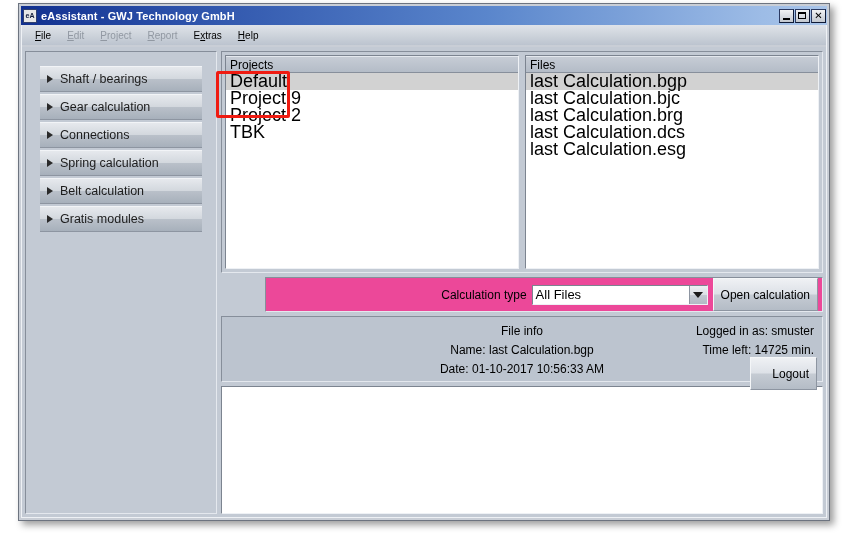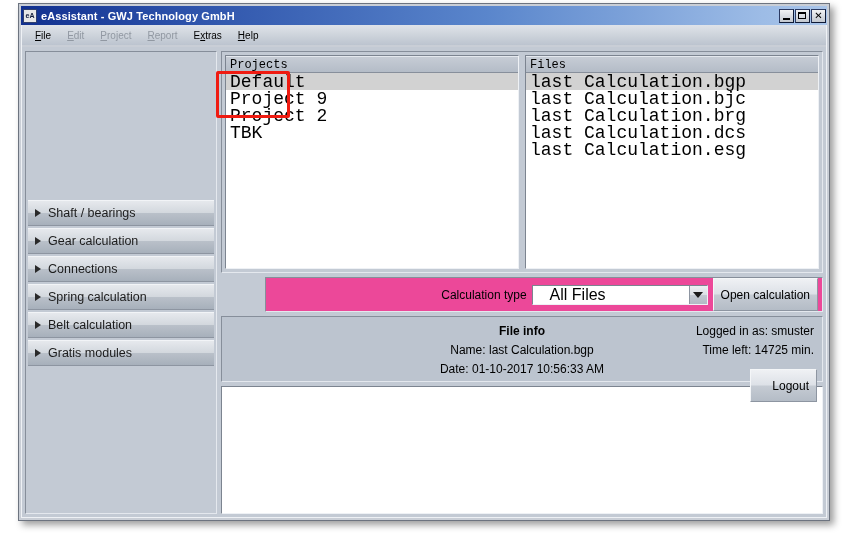--- a/index.html
+++ b/index.html
@@ -100,24 +100,23 @@
     min-height: 0;
   }
 
   
   #sidebar {
     flex: 0 0 192px;
     background: #c3cad4;
     border: 1px solid #9aa2ae;
     border-top-color: #868e9a; border-left-color: #868e9a;
     border-right-color: #e4e8ee; border-bottom-color: #e4e8ee;
-    padding: 2px;
+    padding: 14px;
     display: flex; flex-direction: column;
     gap: 2px;
-    justify-content: center;
   }
   .side-item {
     height: 26px; flex: 0 0 26px;
     background: linear-gradient(to bottom, #e6e9ed 0%, #d3d8de 48%, #b9c0c9 52%, #a7b0bb 100%);
     border-top: 1px solid #f2f4f7;
     border-bottom: 1px solid #8d95a1;
     display: flex; align-items: center;
     padding-left: 7px;
     font-size: 12.5px; color: #1c1c1c;
     cursor: default;
@@ -150,21 +149,20 @@
     border-right-color: #e4e8ee; border-bottom-color: #e4e8ee;
     min-width: 0;
   }
   .list-panel {
     flex: 1 1 0; min-width: 0;
     background: #ffffff;
     border: 1px solid #7c8490;
     border-right-color: #eef1f5; border-bottom-color: #eef1f5;
     display: flex; flex-direction: column;
     position: relative;
-    font-family: Liberation Mono, monospace;
   }
   .list-header {
     flex: 0 0 17px; height: 17px;
     background: linear-gradient(to bottom, #c6ccd5 0%, #b4bcc7 100%);
     border-bottom: 1px solid #878f9b;
     border-top: 1px solid #e4e8ee;
     font-size: 12px; color: #000;
     display: flex; align-items: center;
     padding-left: 4px;
     cursor: default;
@@ -201,23 +199,23 @@
   #calc-label { font-size: 12px; color: #000; cursor: default; }
   #combo {
     width: 176px; height: 20px;
     display: flex;
     background: #ffffff;
     border: 1px solid #7c8490;
     border-right-color: #eef1f5; border-bottom-color: #eef1f5;
   }
   #combo-value {
     flex: 1 1 auto;
-    font-size: 16px; color: #000;
-    display: flex; align-items: center;
-    padding-left: 17px;
+    font-size: 13px; color: #000;
+    display: flex; align-items: center;
+    padding-left: 3px;
     white-space: nowrap;
     overflow: hidden;
   }
   #combo-arrow {
     flex: 0 0 18px;
     background: linear-gradient(to bottom, #eef0f3 0%, #dbdfe5 48%, #c2c8d1 52%, #b2bac4 100%);
     border-left: 1px solid #8d95a1;
     display: flex; align-items: center; justify-content: center;
     cursor: default;
   }
@@ -250,22 +248,22 @@
     position: relative;
   }
   .fi-line {
     position: absolute;
     font-size: 12px; color: #000;
     white-space: nowrap;
     cursor: default;
   }
   .fi-center { left: 0; right: 0; text-align: center; }
   .fi-right { right: 8px; text-align: right; }
-  .fi-bold { font-weight: bold; }
-  #logout-btn { position: absolute; right: 5px; top: 52px; padding-left: 21px; }
+  .fi-bold { font-weight: normal; }
+  #logout-btn { position: absolute; right: 5px; top: 40px; padding-left: 21px; }
 
   
   #bottom-panel {
     flex: 1 1 auto;
     background: #ffffff;
     border: 1px solid #7c8490;
     border-right-color: #eef1f5; border-bottom-color: #eef1f5;
     min-height: 0;
   }
 

